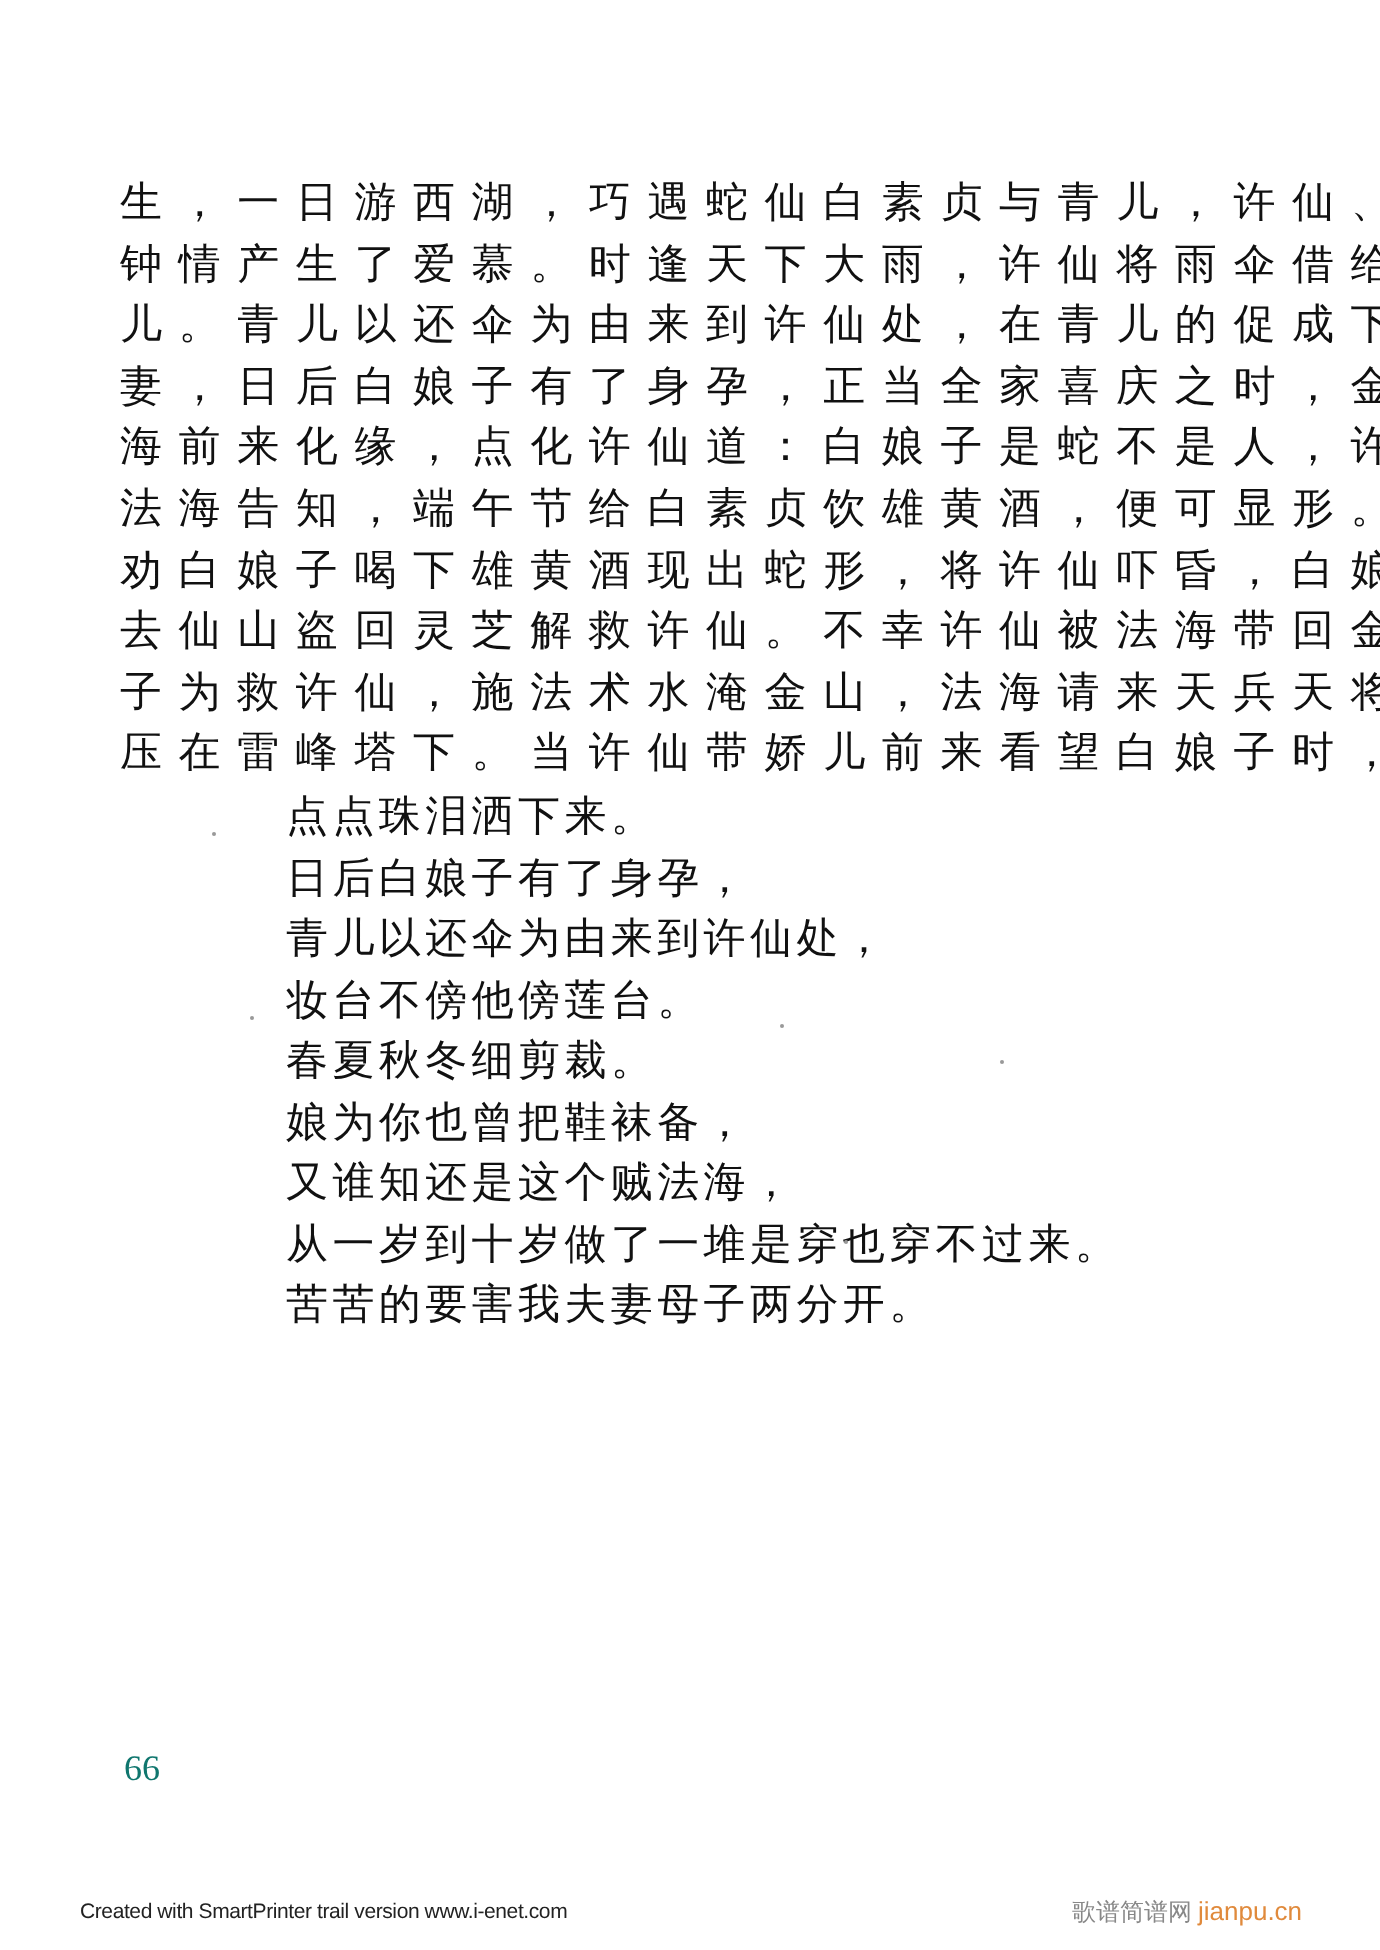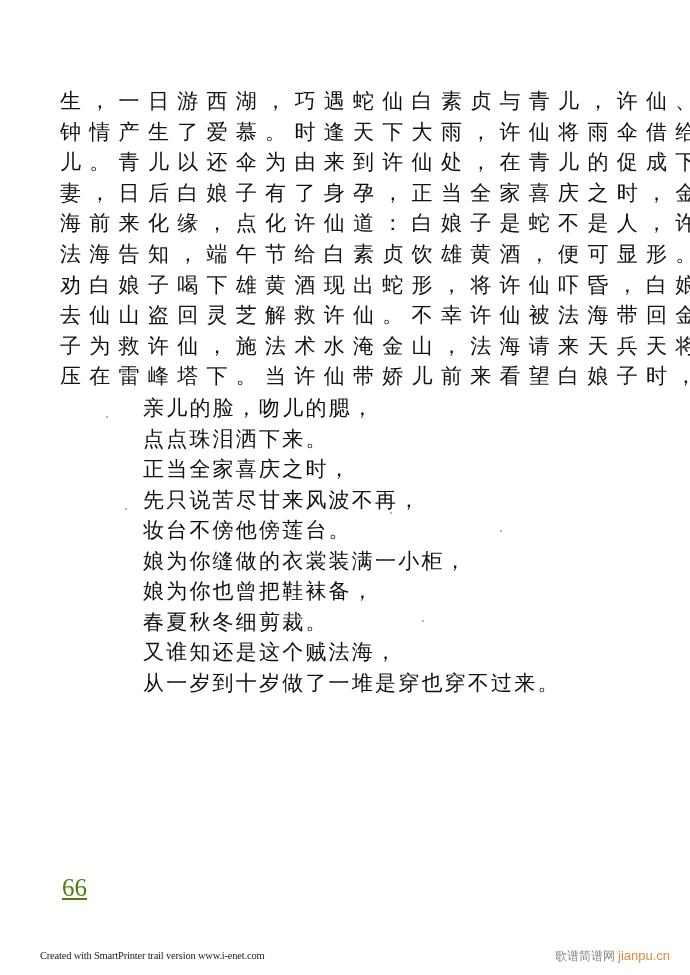--- a/index.html
+++ b/index.html
@@ -45,36 +45,35 @@
       line-height: 30.5px;
       font-size: 21px;
       letter-spacing: 2.2px;
       white-space: nowrap;
     }
     .page-number {
       position: absolute;
       left: 62px;
       top: 874px;
       font-family: "Liberation Serif", serif;
-      font-size: 25px;
-      color: #4d7c0f;
-      text-decoration: underline;
+      font-size: 18px;
+      color: #0f766e;
     }
     .footer-credit {
       position: absolute;
       left: 40px;
       top: 950px;
-      font-family: Liberation Serif, serif;
+      font-family: Liberation Sans, sans-serif;
       font-size: 10.5px;
       color: #222;
       letter-spacing: -0.2px;
     }
     .watermark {
       position: absolute;
-      left: 555px;
+      left: 536px;
       top: 948px;
       font-family: "DejaVu Sans", sans-serif;
       font-size: 12px;
       color: #888888;
       white-space: nowrap;
     }
     .watermark .wm-domain {
       color: #e08a3c;
       font-family: "Liberation Sans", sans-serif;
       font-size: 13px;
@@ -99,30 +98,29 @@
     <div class="prose-line">妻，日后白娘子有了身孕，正当全家喜庆之时，金山寺和尚法</div>
     <div class="prose-line">海前来化缘，点化许仙道：白娘子是蛇不是人，许仙不相信，</div>
     <div class="prose-line">法海告知，端午节给白素贞饮雄黄酒，便可显形。端午节许仙</div>
     <div class="prose-line">劝白娘子喝下雄黄酒现出蛇形，将许仙吓昏，白娘子醒来急忙</div>
     <div class="prose-line">去仙山盗回灵芝解救许仙。不幸许仙被法海带回金山寺，白娘</div>
     <div class="prose-line">子为救许仙，施法术水淹金山，法海请来天兵天将，把白素贞</div>
     <div class="prose-line">压在雷峰塔下。当许仙带娇儿前来看望白娘子时，白娘子心情</div>
   </div>
 
   <div class="verse">
-    <div class="verse-line">亲儿的脸，吻儿的腮，</div>
     <div class="verse-line">点点珠泪洒下来。</div>
-    <div class="verse-line">正当全家喜庆之时，</div>
-    <div class="verse-line">先只说苦尽甘来风波不再，</div>
+    <div class="verse-line">日后白娘子有了身孕，</div>
+    <div class="verse-line">青儿以还伞为由来到许仙处，</div>
     <div class="verse-line">妆台不傍他傍莲台。</div>
-    <div class="verse-line">娘为你缝做的衣裳装满一小柜，</div>
+    <div class="verse-line">春夏秋冬细剪裁。</div>
     <div class="verse-line">娘为你也曾把鞋袜备，</div>
-    <div class="verse-line">春夏秋冬细剪裁。</div>
     <div class="verse-line">又谁知还是这个贼法海，</div>
     <div class="verse-line">从一岁到十岁做了一堆是穿也穿不过来。</div>
+    <div class="verse-line">苦苦的要害我夫妻母子两分开。</div>
   </div>
 
   <span class="speck" style="left:106px;top:416px;"></span>
   <span class="speck" style="left:125px;top:508px;"></span>
   <span class="speck" style="left:390px;top:512px;"></span>
   <span class="speck" style="left:500px;top:530px;"></span>
   <span class="speck" style="left:422px;top:620px;"></span>
 
   <div class="page-number">66</div>
 

